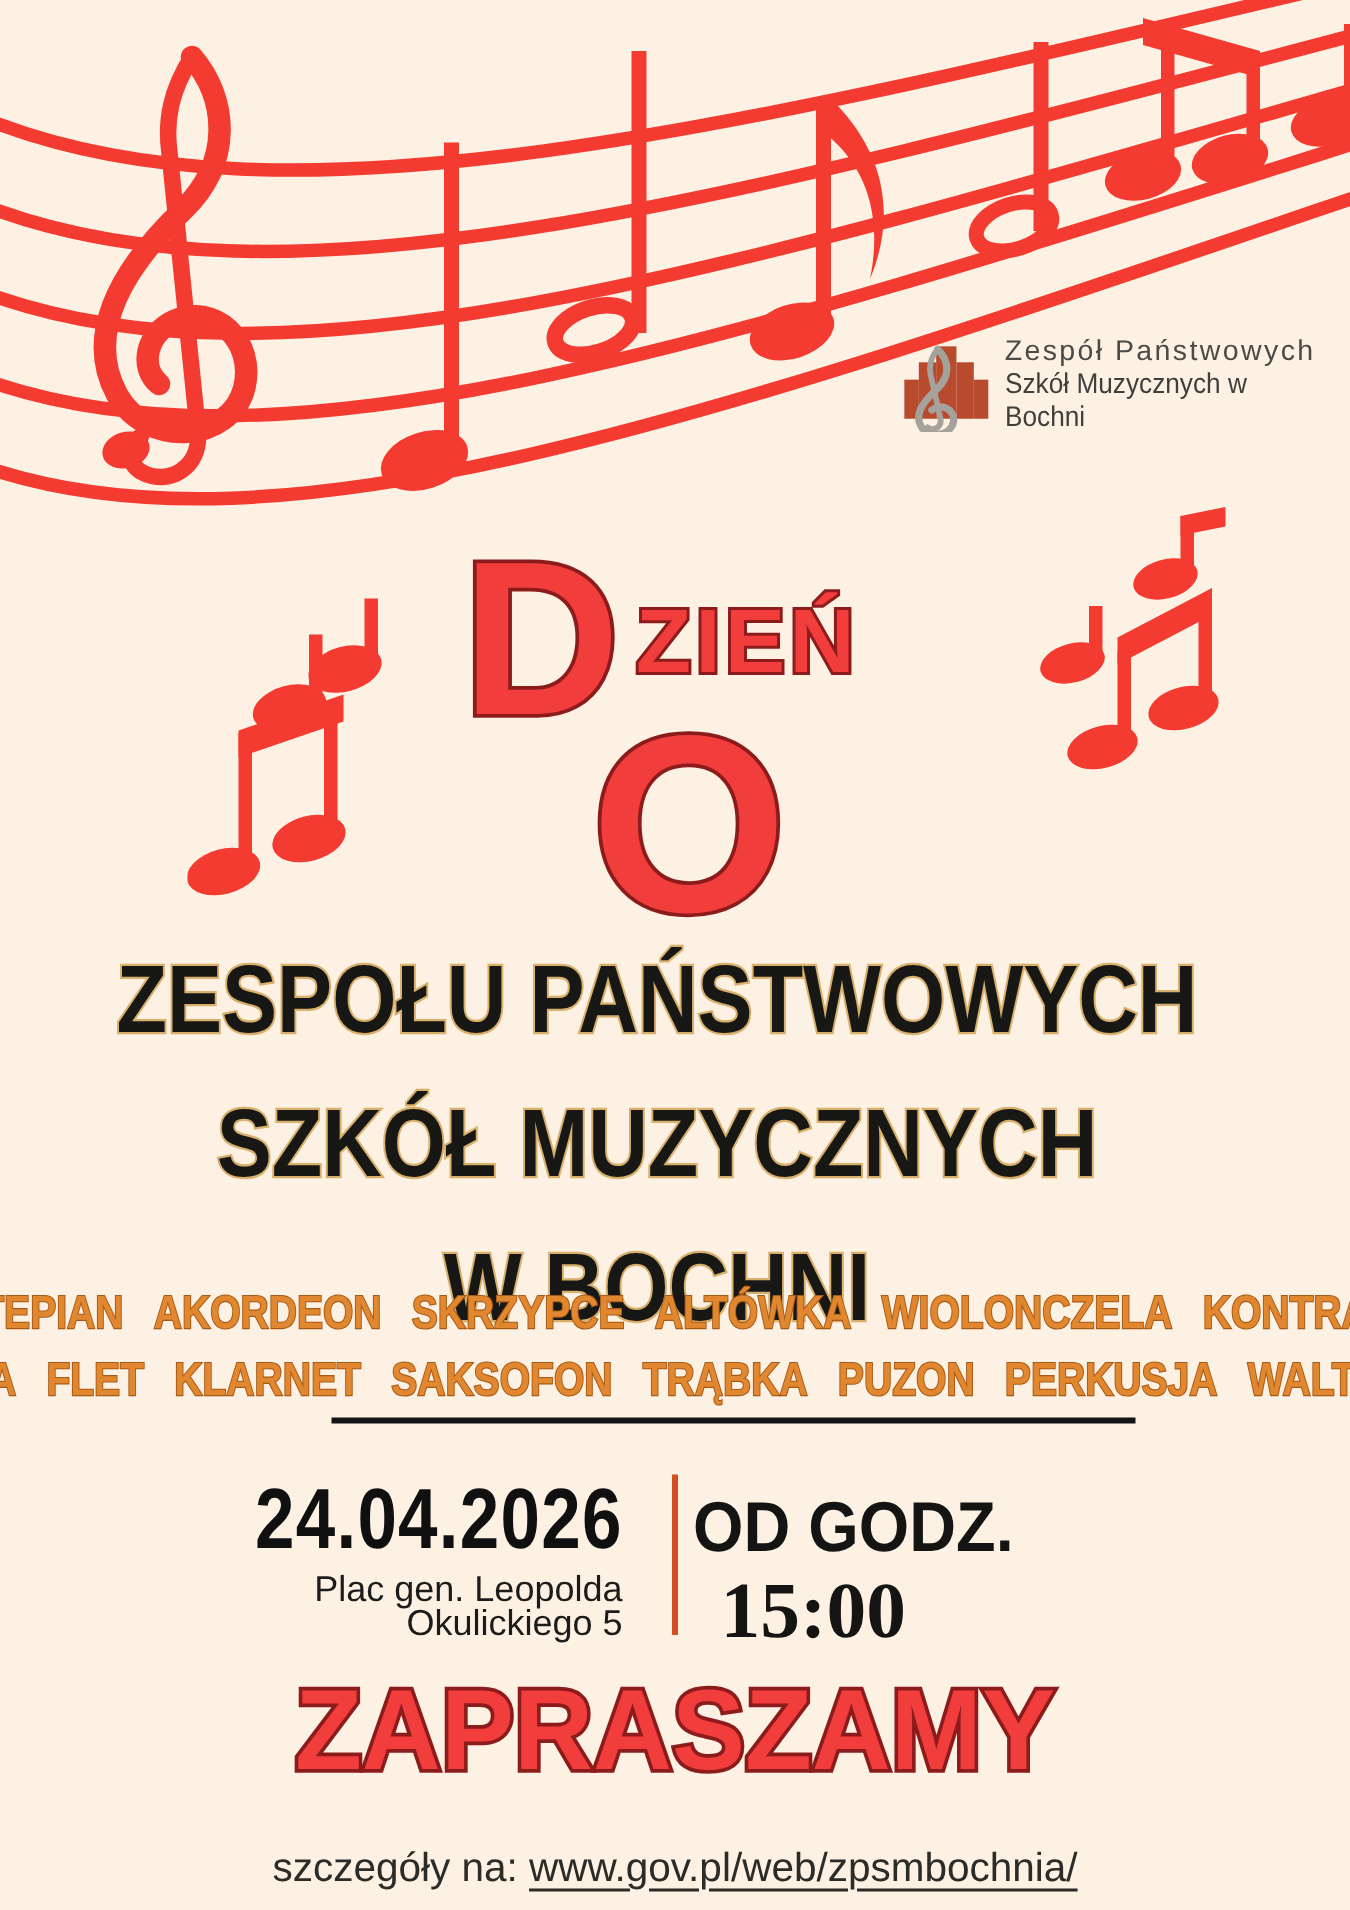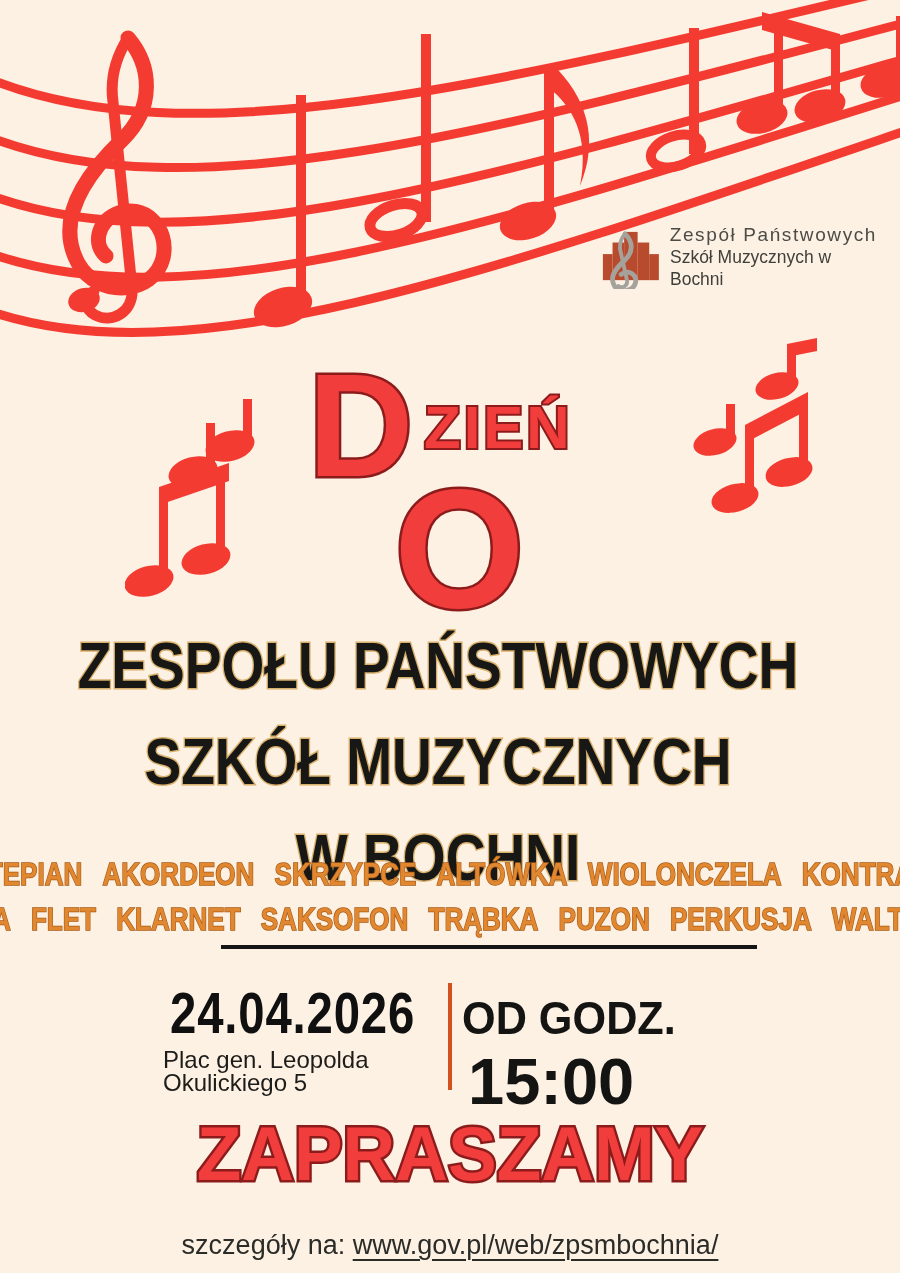--- a/index.html
+++ b/index.html
@@ -8,21 +8,21 @@
     background:#fdf1e3;
     font-family:"Liberation Sans",sans-serif;
     overflow:hidden;
   }
   .poster{position:relative;width:900px;height:1273px;background:#fdf1e3;overflow:hidden;}
 
   
   .staff-svg{position:absolute;left:0;top:0;}
 
   
-  .logo{position:absolute;left:600px;top:224px;display:flex;align-items:center;gap:8px;}
+  .logo{position:absolute;left:600px;top:224px;display:flex;align-items:flex-start;gap:8px;}
   .logo-text{display:flex;flex-direction:column;justify-content:center;}
   .logo-line1{font-size:19px;color:#4b4b47;letter-spacing:1.6px;line-height:1.15;}
   .logo-line2{font-size:19px;color:#3f3f3b;letter-spacing:0;line-height:1.15;transform:scaleX(0.92);transform-origin:left center;}
 
   
   .t-big,.t-small{
     position:absolute;color:#f23d3d;font-weight:800;line-height:0.8;
     -webkit-text-stroke:5px #8c1b1b;paint-order:stroke fill;white-space:nowrap;
   }
   .t-d{left:308px;top:368px;font-size:146px;}
@@ -51,31 +51,31 @@
   .inst-row + .inst-row{margin-top:6px;}
 
   
   .divider{position:absolute;left:221px;top:945px;width:536px;height:4px;background:#141414;}
 
   
   .date-value{
     position:absolute;left:170px;top:980px;font-size:57px;font-weight:800;color:#101010;
     transform:scaleX(0.83);transform-origin:left top;white-space:nowrap;letter-spacing:1px;
   }
-  .address{position:absolute;left:163px;width:252px;top:1048px;
+  .address{position:absolute;left:163px;width:252px;top:1048px;text-align:right;
     font-size:24px;color:#1c1c1a;line-height:1.0;}
   .address div{line-height:23px;}
   .v-divider{position:absolute;left:448px;top:983px;width:4px;height:107px;background:#d2521f;}
   .time-label{
     position:absolute;left:462px;top:990px;font-size:47px;font-weight:800;color:#141412;
     transform:scaleX(0.92);transform-origin:left top;white-space:nowrap;
   }
   .time-value{
     position:absolute;left:468px;top:1044px;width:136px;text-align:right;
-    font-size:65px;font-weight:800;color:#141412;
+    font-size:53px;font-weight:800;color:#141412;font-family:Liberation Serif, serif;
   }
 
   
   .cta{
     position:absolute;left:0;top:1122px;width:900px;text-align:center;
     font-size:76px;font-weight:800;color:#f23d3d;line-height:0.85;
     -webkit-text-stroke:5px #8c1b1b;paint-order:stroke fill;
     transform:scaleX(0.96);transform-origin:center;white-space:nowrap;
   }
 

